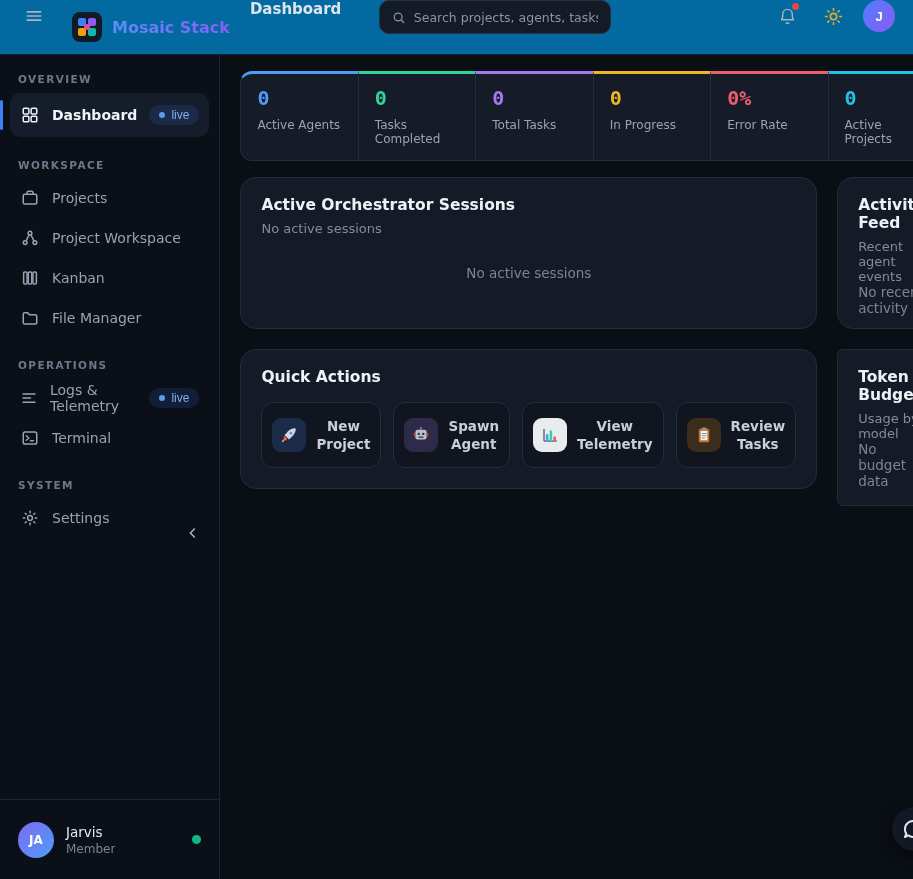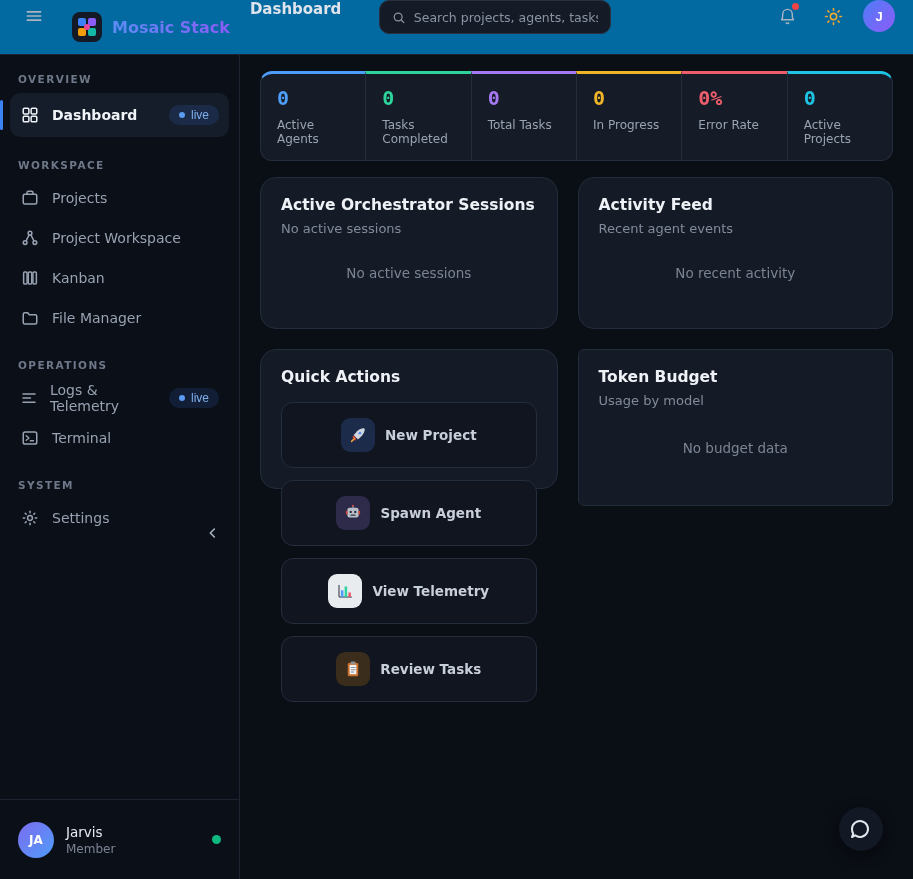--- a/index.html
+++ b/index.html
@@ -135,21 +135,21 @@
   .card-subtitle { font-size:13px; color:#828b9b; margin-top:7px; }
   .card-empty {
     flex:1; display:flex; align-items:center; justify-content:center;
     color:#7b8494; font-size:13.5px;
   }
   .card-sessions, .card-activity { height:152px; }
   .card-quick { height:140px; }
   .card-token { height:157px;border-radius:6px; }
 
   .qa-grid {
-    display:grid; grid-template-columns:1fr; gap:12px; margin-top:16px;
+    display:grid; grid-template-columns:1fr 1fr 1fr 1fr; gap:12px; margin-top:16px;
   }
   .qa-btn {
     display:flex; align-items:center; justify-content:center; gap:10px;
     height:66px; padding:8px 10px;
     background:#10151f; border:1px solid #242d3c; border-radius:12px;
     color:#c8cfda; font-size:13.5px; font-weight:600; cursor:pointer;
     font-family:"DejaVu Sans", sans-serif;
   }
   .qa-tile {
     width:34px; height:34px; border-radius:9px; flex:none;

